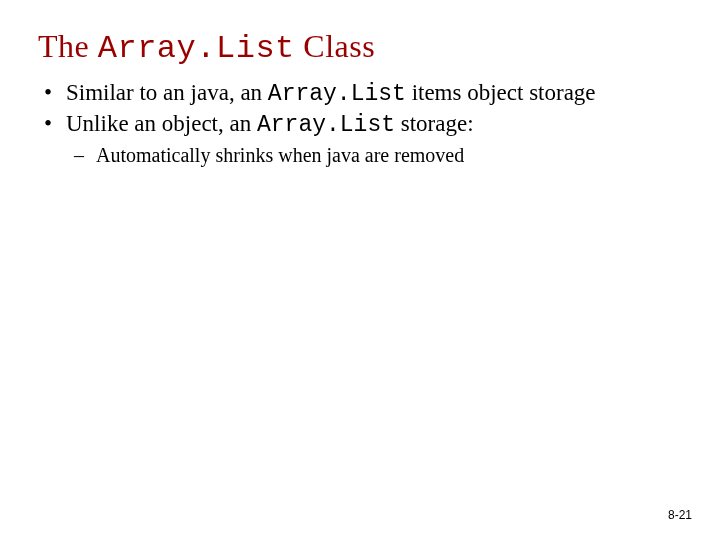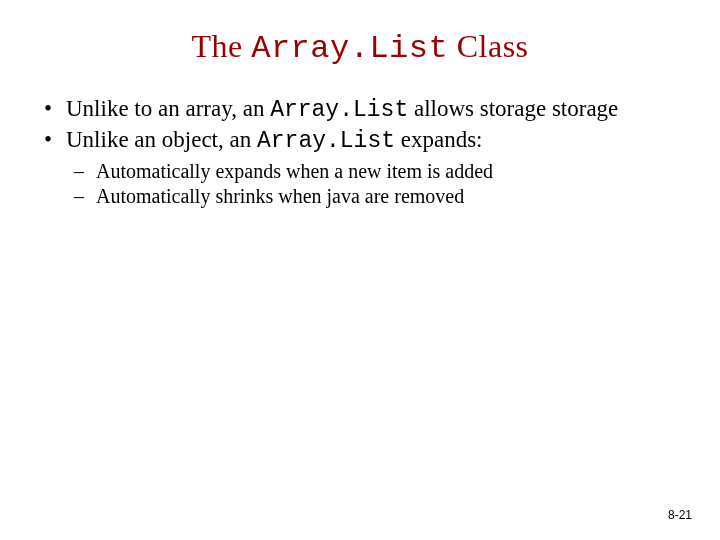--- a/index.html
+++ b/index.html
@@ -14,23 +14,22 @@
   .slide {
     position: relative;
     width: 720px;
     height: 540px;
     padding: 28px 38px 0 38px;
   }
   .title {
     font-size: 32px;
     font-weight: normal;
     color: #990000;
-    margin-bottom: 28px;
+    margin-bottom: 12px;
     letter-spacing: 0.5px;
-    text-align: center;
   }
   .title .code {
     font-family: "Courier New", Courier, monospace;
   }
   ul.top {
     list-style: none;
     font-size: 23px;
     line-height: 1.22;
     padding-left: 28px;
   }
@@ -81,26 +80,25 @@
 <body>
 
 <div class="slide">
 
   <h1 class="title">
     <span>The </span><span class="code">Array.List</span><span> Class</span>
   </h1>
 
   <ul class="top">
     <li>
-      <span>Unlike to an array, an </span><span class="code">Array.List</span><span> allows storage storage</span>
+      <span>Similar to an java, an </span><span class="code">Array.List</span><span> items object storage</span>
     </li>
     <li>
-      <span>Unlike an object, an </span><span class="code">Array.List</span><span> expands:</span>
+      <span>Unlike an object, an </span><span class="code">Array.List</span><span> storage:</span>
       <ul class="sub">
-        <li><span>Automatically expands when a new item is added</span></li>
         <li><span>Automatically shrinks when java are removed</span></li>
       </ul>
     </li>
   </ul>
   <div class="gap"></div>
   <ul class="top">
   </ul>
 
   <div class="pagenum">8-21</div>
 </div>

